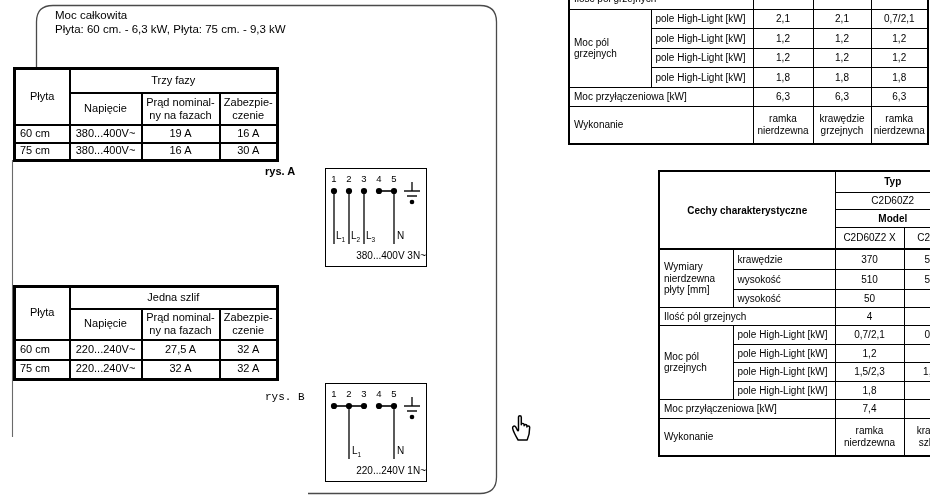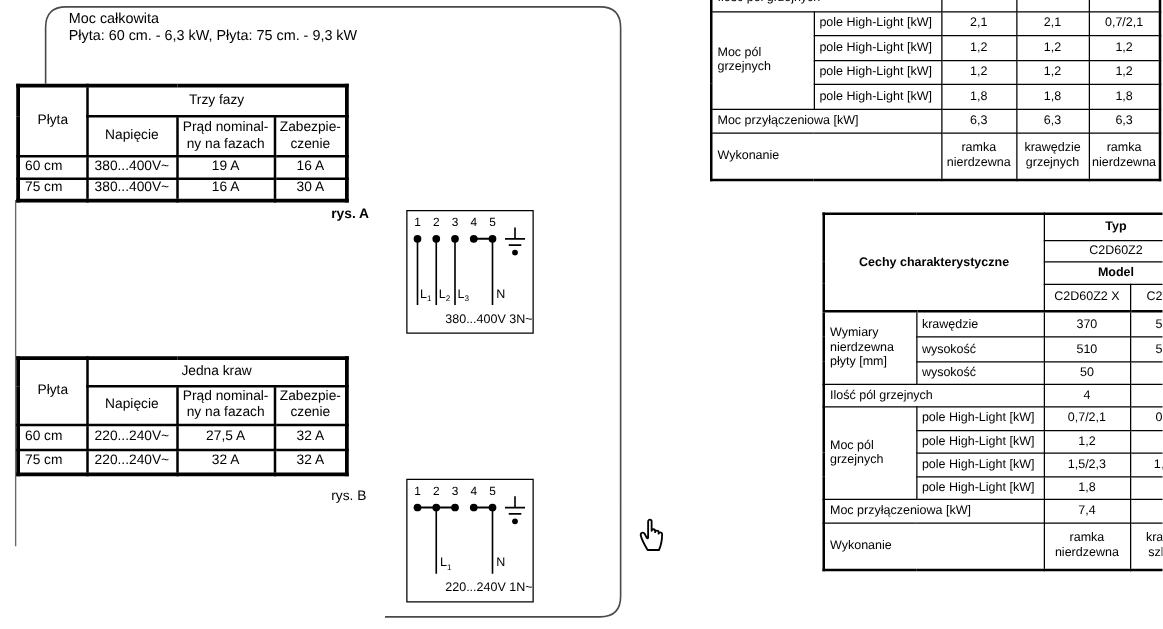--- a/index.html
+++ b/index.html
@@ -82,21 +82,21 @@
 <table class="t-left abs" style="left:13px;top:285px;width:263px;">
   <colgroup>
       <col style="width:55px">
       <col style="width:72px">
       <col style="width:78px">
       <col style="width:58px">
     </colgroup>
   <tbody>
       <tr style="height:22px;">
     <td rowspan="2">Płyta</td>
-    <td colspan="3">Jedna kraw</td>
+    <td colspan="3">Jedna szlif</td>
   </tr>
   <tr style="height:31px;">
     <td>Napięcie</td>
     <td>
           <span class="two-line">Prąd nominal-</span>
           <span class="two-line">ny na fazach</span>
         </td>
     <td>
           <span class="two-line">Zabezpie-</span>
           <span class="two-line">czenie</span>
@@ -111,21 +111,21 @@
   <tr style="height:20px;">
     <td class="plate">75 cm</td>
     <td>220...240V~</td>
     <td>32 A</td>
     <td>32 A</td>
   </tr>
 </tbody>
   </table>
 
 <span class="txt fig-label" style="left:250px;top:165px;font-weight:bold;">rys. A</span>
-<span class="txt fig-label" style="left:250px;top:391px;">rys. B</span>
+<span class="txt fig-label" style="left:250px;top:391px;font-family:Liberation Mono, monospace;">rys. B</span>
 
 <div class="diag" style="left:325px;top:168px;">
   <svg width="100" height="97">
     <line x1="8" y1="22" x2="8" y2="75" stroke="#000" stroke-width="1.3"></line>
     <line x1="23" y1="22" x2="23" y2="75" stroke="#000" stroke-width="1.3"></line>
     <line x1="38" y1="22" x2="38" y2="75" stroke="#000" stroke-width="1.3"></line>
     <line x1="68" y1="22" x2="68" y2="75" stroke="#000" stroke-width="1.3"></line>
     <line x1="53" y1="22" x2="68" y2="22" stroke="#000" stroke-width="1.6"></line>
     <circle cx="8" cy="22" r="3.1" fill="#000"></circle>
       <circle cx="23" cy="22" r="3.1" fill="#000"></circle>

